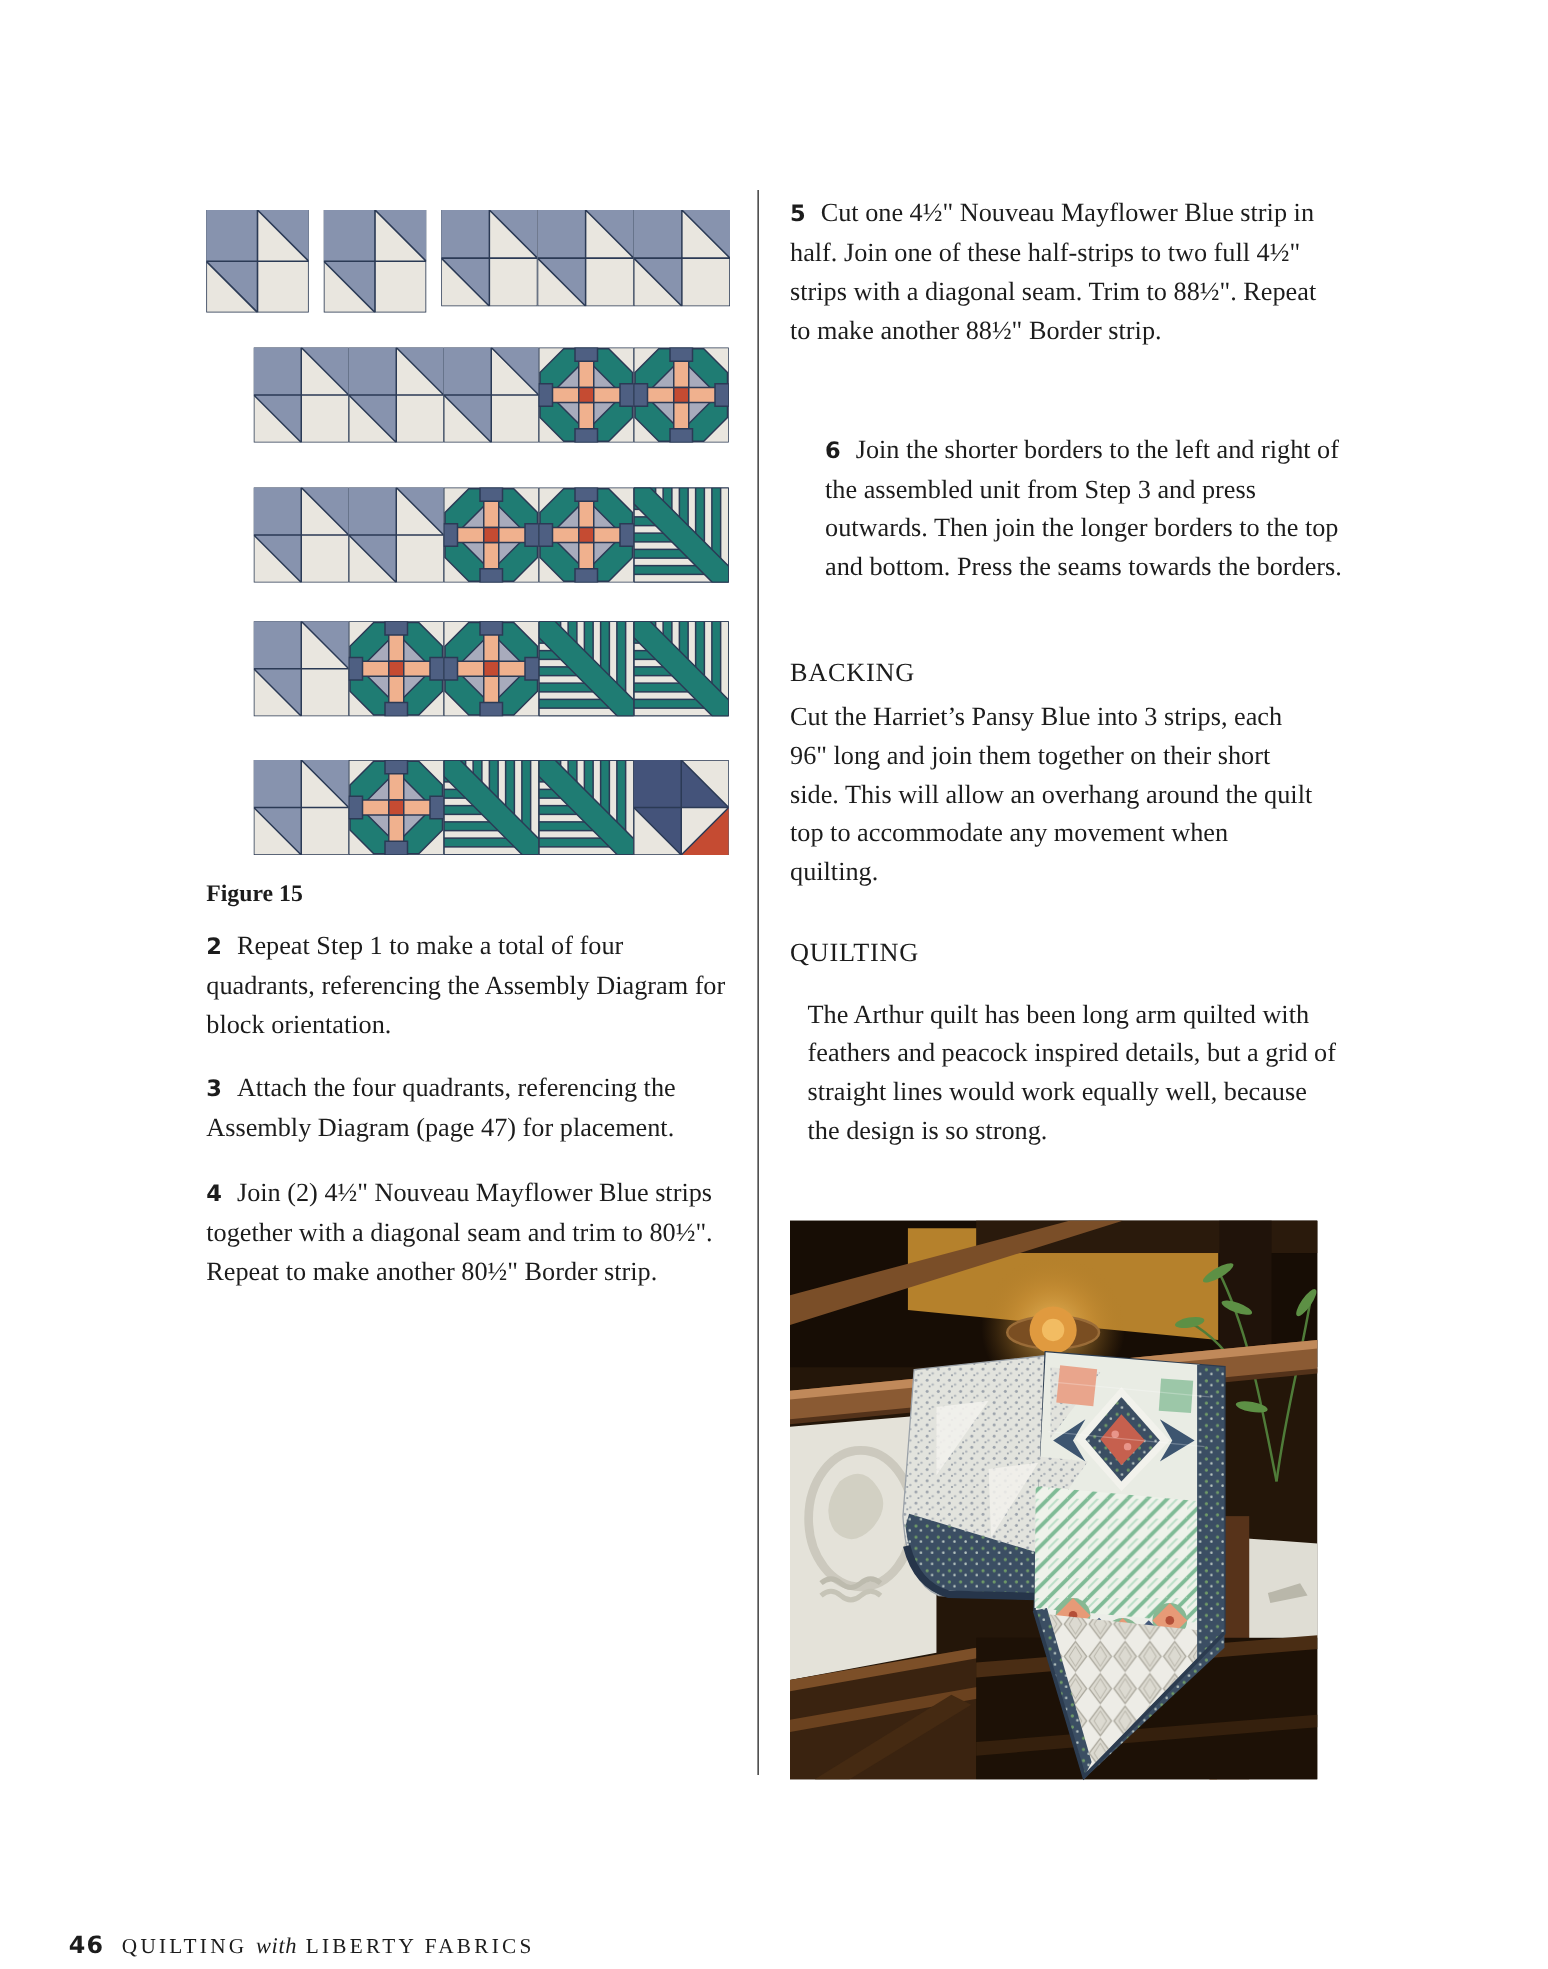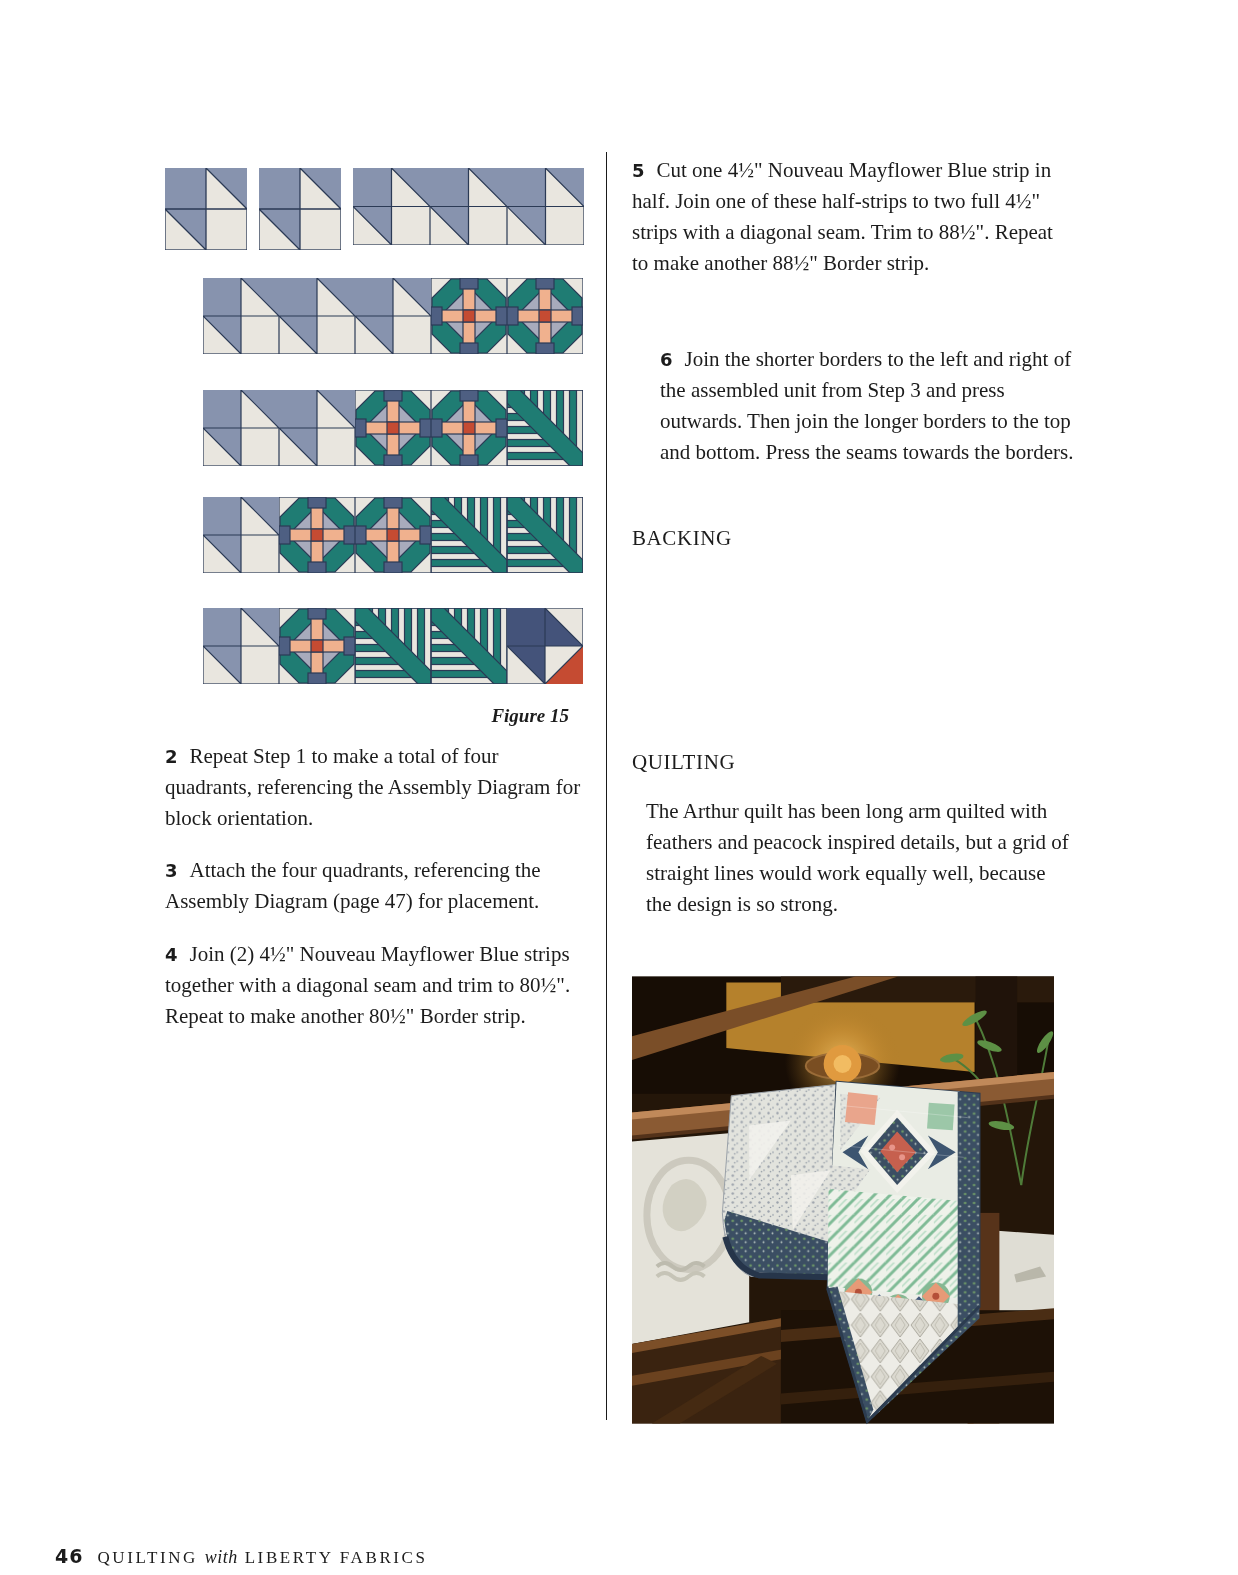--- a/index.html
+++ b/index.html
@@ -1,22 +1,22 @@
 <!DOCTYPE html>
 <html><head>
 <meta charset="utf-8">
 <style>
   html,body{margin:0;padding:0;background:#fff;}
   .page{position:relative;width:1238px;height:1575px;background:#ffffff;overflow:hidden;
         font-family:"Liberation Serif",serif;color:#1c1c1c;}
   .divider{position:absolute;left:606px;top:152px;width:1px;height:1268px;background:#1a1a1a;}
   .diagram-layer{position:absolute;left:0;top:0;}
   .qblock{position:absolute;}
-  .fig-caption{position:absolute;left:151px;top:705px;width:418px;text-align:right;
-        font-style:italic;font-weight:bold;font-size:19px;}
+  .fig-caption{position:absolute;left:165px;top:705px;width:418px;text-align:left;
+        font-weight:bold;font-size:19px;}
   .col-text{position:absolute;width:424px;font-size:21px;line-height:31px;}
   .stepnum{font-family:"DejaVu Sans",sans-serif;font-weight:bold;font-size:18px;padding-right:12px;}
   .sec-head{position:absolute;font-weight:normal;font-size:21px;letter-spacing:0.6px;
         font-family:"Liberation Serif",serif;}
   .photo{position:absolute;left:632px;top:975px;width:422px;height:450px;}
   .footer{position:absolute;left:55px;top:1545px;font-size:17px;letter-spacing:2.6px;white-space:nowrap;text-align:right;}
   .footer .pg{font-family:"DejaVu Sans",sans-serif;font-weight:bold;font-size:19px;letter-spacing:1px;padding-right:14px;}
   .footer .w{font-style:italic;letter-spacing:0.5px;text-transform:none;font-size:18px;}
 </style>
 </head>
@@ -343,20 +343,21 @@
   </p>
 
   <p class="col-text" style="left:632px;top:155px;margin:0">
     <span class="stepnum">5</span><span>Cut one 4½" Nouveau Mayflower Blue strip in half. Join one of these half-strips to two full 4½" strips with a diagonal seam. Trim to 88½". Repeat to make another 88½" Border strip.</span>
   </p>
   <p class="col-text" style="left:648px;top:332px;margin:12px">
     <span class="stepnum">6</span><span>Join the shorter borders to the left and right of the assembled unit from Step 3 and press outwards. Then join the longer borders to the top and bottom. Press the seams towards the borders.</span>
   </p>
 
   <div class="sec-head" style="left:632px;top:526px;position:absolute">BACKING</div>
+  <p class="col-text" style="left:632px;top:558px;margin:0">Cut the Harriet’s Pansy Blue into 3 strips, each 96" long and join them together on their short side. This will allow an overhang around the quilt top to accommodate any movement when quilting.</p>
 
   <div class="sec-head" style="left:632px;top:750px;position:absolute">QUILTING</div>
   <p class="col-text" style="left:632px;top:782px;margin:14px">The Arthur quilt has been long arm quilted with feathers and peacock inspired details, but a grid of straight lines would work equally well, because the design is so strong.</p>
 
   <div class="photo" role="img" aria-label="The Arthur quilt draped over a dark wooden balcony railing with white plaster relief panels, a warm lamp and a plant behind">
     <svg width="422" height="450" viewBox="0 0 425 450">
       <defs>
         <radialGradient id="lampGlow">
           <stop offset="0%" stop-color="#f7c96e" stop-opacity="0.95"></stop>
           <stop offset="55%" stop-color="#d79a3c" stop-opacity="0.45"></stop>

